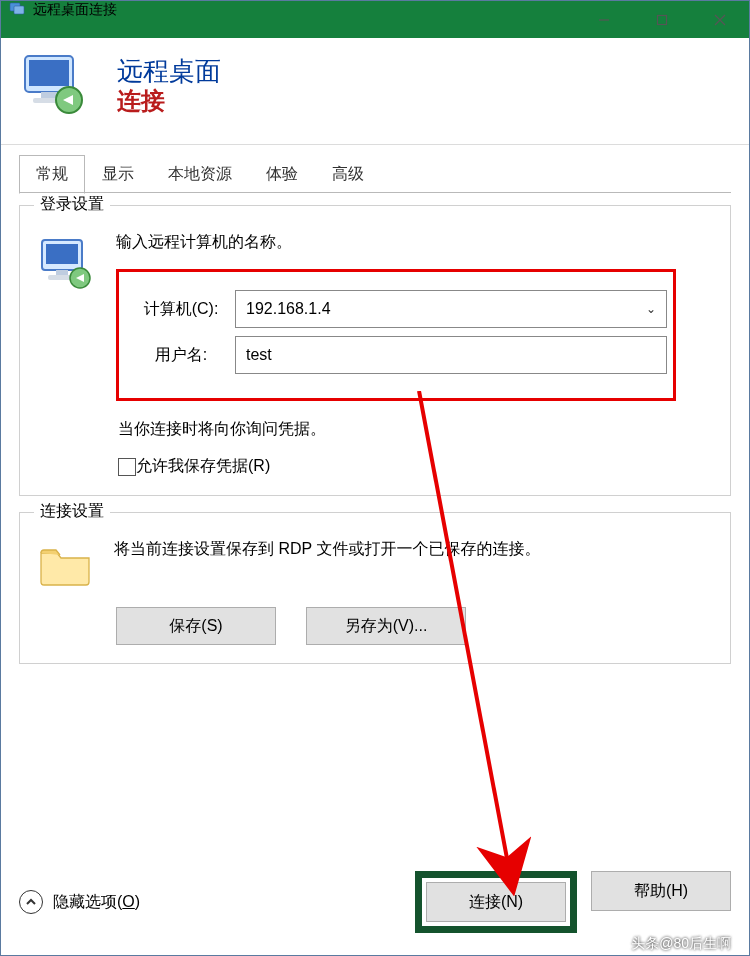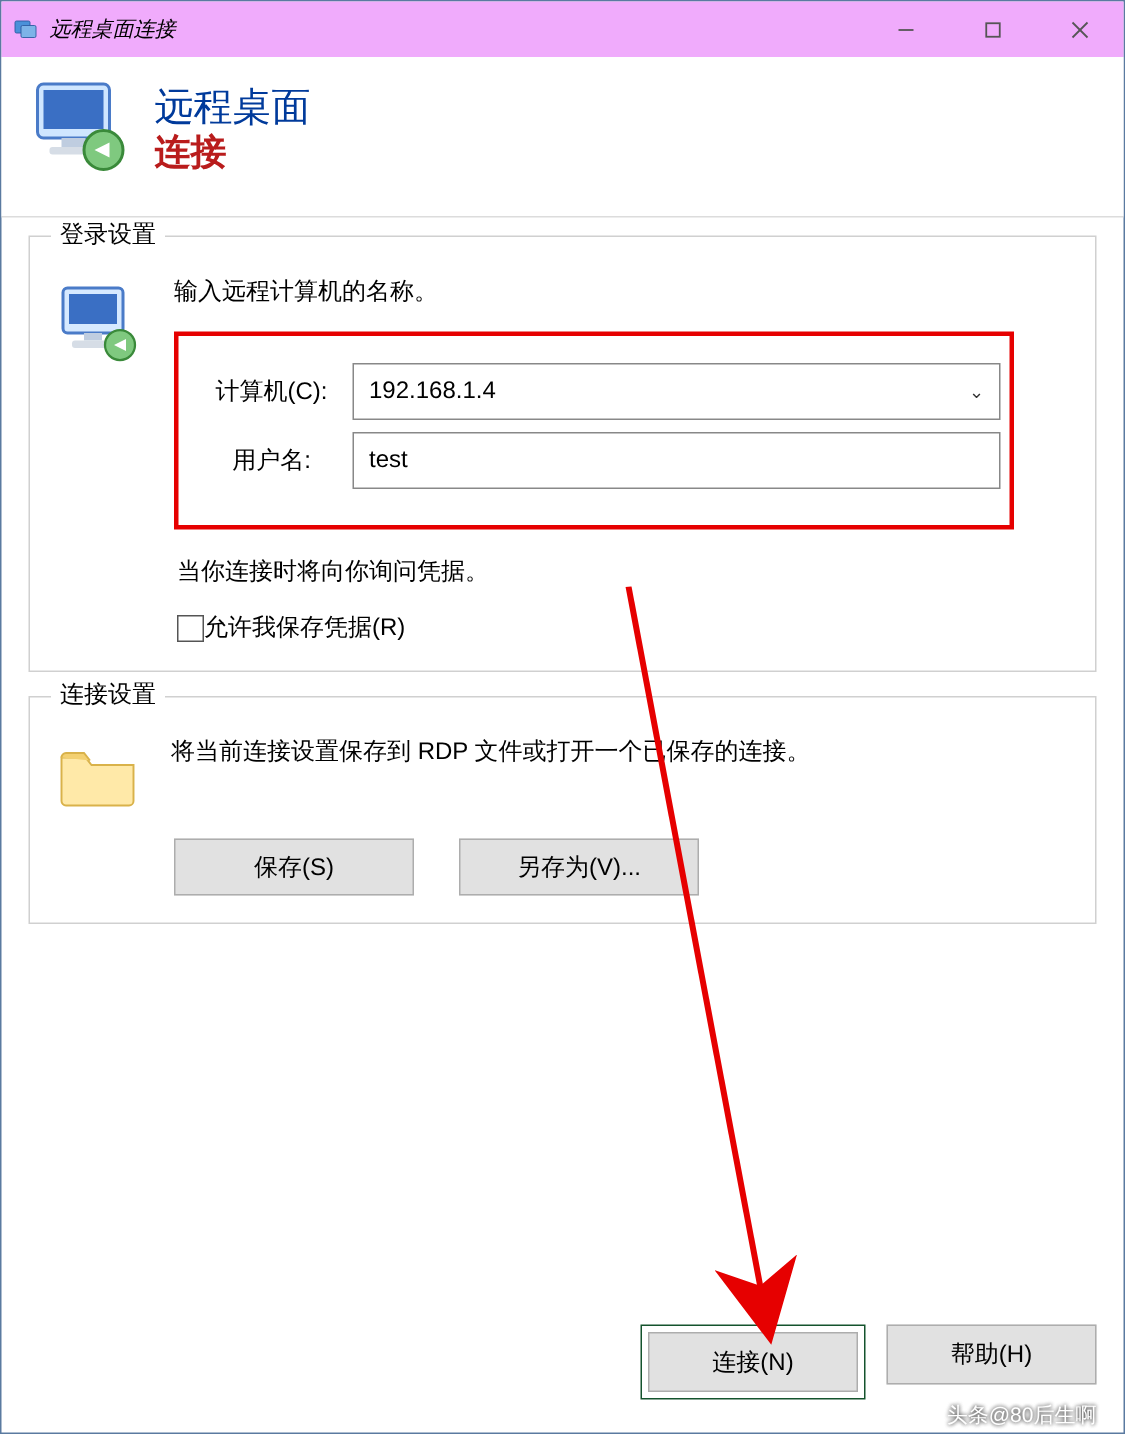--- a/index.html
+++ b/index.html
@@ -1,26 +1,26 @@
 <!DOCTYPE html>
 <html><head>
 <meta charset="utf-8">
 <style>
   * { box-sizing: border-box; margin: 0; padding: 0; font-family: "Microsoft YaHei", "Segoe UI", Tahoma, sans-serif; }
   body { background: #fff; width: 750px; height: 956px; position: relative; overflow: hidden; }
   .window { width: 750px; height: 956px; border: 1px solid #5a7aa0; background: #fff; position: relative; }
 
-  .titlebar { height: 37px; display: flex; align-items: center; padding-left: 8px; background: #f0abfc; font-style: italic; }
+  .titlebar { height: 37px; display: flex; padding-left: 8px; background: #15803d; }
   .titlebar-icon { width: 16px; height: 16px; margin-right: 8px; }
   .titlebar-title { font-size: 14px; color: #000; flex: 1; }
   .win-controls { display: flex; height: 100%; }
   .win-btn { width: 58px; height: 100%; display: flex; align-items: center; justify-content: center; color: #555; font-size: 14px; }
   .win-btn svg { width:12px; height:12px; stroke:#555; stroke-width:1.2; fill:none; }
 
-  .header-area { padding: 12px 18px 24px 18px; display: flex; align-items: center; gap: 14px; background:#fff; }
+  .header-area { padding: 12px 18px 24px 18px; display: flex; align-items: center; gap: 28px; background:#fff; }
   .header-icon { width: 70px; height: 70px; position: relative; }
   .header-text-line1 { font-size: 26px; color: #003a9b; font-weight: 400; }
   .header-text-line2 { font-size: 24px; color: #b91c1c; font-weight: 700; margin-top: -4px; }
 
   .divider { height:1px; background:#dcdcdc; margin: 0; }
 
   .tabs-row { display:flex; align-items:flex-end; padding: 12px 0 0 18px; height: 48px; position:relative; }
   .tab { padding: 8px 16px 8px 16px; font-size:16px; color:#333; border:1px solid transparent; position:relative; top:1px; background:#fff; }
   .tab.active { border:1px solid #b9b9b9; border-bottom:1px solid #fff; }
   .tab-bottom-line { position:absolute; left:18px; right:18px; bottom:0; height:1px; background:#b9b9b9; }
@@ -54,21 +54,21 @@
   .btn-row { display:flex; gap:30px; margin-top:20px; margin-left:78px; }
   .std-btn { width:160px; height:38px; border:1px solid #adadad; background:#e1e1e1; font-size:16px; color:#000; display:flex; align-items:center; justify-content:center; }
 
   .footer { position:absolute; left:0; right:0; bottom:0; padding: 14px 18px 22px 18px; display:flex; align-items:center; }
   .hide-opts { display:flex; align-items:center; gap:10px; font-size:16px; color:#000; }
   .circle-up { width:24px; height:24px; border:1.5px solid #333; border-radius:50%; display:flex; align-items:center; justify-content:center; }
   .circle-up svg { width:10px; height:10px; stroke:#333; stroke-width:2; fill:none; }
   .hide-opts .ul { text-decoration: underline; }
   .footer-spacer { flex:1; }
   .footer-btns { display:flex; gap:14px; }
-  .primary-box { border:1px solid #14532d; padding:4px; }
+  .primary-box { border:7px solid #14532d; padding:4px; }
   .footer-btn { width:140px; height:40px; border:1px solid #adadad; background:#e1e1e1; font-size:16px; display:flex; align-items:center; justify-content:center; }
 
   .watermark { position:absolute; right:18px; bottom:2px; font-size:14px; color:#fff; text-shadow:0 0 3px rgba(0,0,0,0.7),0 0 3px rgba(0,0,0,0.7); opacity:0.85; }
 
   .red-arrow { position:absolute; pointer-events:none; z-index:50; }
 </style>
 </head>
 <body>
 
 <div class="window">
@@ -112,20 +112,28 @@
         <path d="M44 50 l10 -5 v10 z" fill="#fff"></path>
       </svg>
     </span>
     <div>
       <div class="header-text-line1">远程桌面</div>
       <div class="header-text-line2">连接</div>
     </div>
   </div>
   <div class="divider"></div>
 
+  <div class="tabs-row">
+    <div class="tab active">常规</div>
+    <div class="tab">显示</div>
+    <div class="tab">本地资源</div>
+    <div class="tab">体验</div>
+    <div class="tab">高级</div>
+    <div class="tab-bottom-line"></div>
+  </div>
 
   <div class="tab-content">
 
     <div class="fieldset">
       <div class="fieldset-legend">登录设置</div>
       <div class="login-row">
         <span class="login-icon">
           <svg viewBox="0 0 56 56">
             <rect x="4" y="4" width="40" height="30" rx="3" fill="#d6e9ff" stroke="#4a7bc8" stroke-width="2"></rect>
             <rect x="8" y="8" width="32" height="20" fill="#3a6fc4"></rect>
@@ -179,20 +187,30 @@
       </div>
       <div class="btn-row">
         <div class="std-btn">保存(S)</div>
         <div class="std-btn">另存为(V)...</div>
       </div>
     </div>
 
   </div>
 
   <div class="footer">
+    <div class="hide-opts">
+      <span class="circle-up">
+        <svg viewBox="0 0 10 10">
+            <polyline points="1,7 5,3 9,7"></polyline>
+          </svg>
+      </span>
+      <span>
+        <span>隐藏选项(</span><span class="ul">O</span><span>)</span>
+      </span>
+    </div>
     <div class="footer-spacer"></div>
     <div class="footer-btns">
       <div class="primary-box">
         <div class="footer-btn">连接(N)</div>
       </div>
       <div class="footer-btn">帮助(H)</div>
     </div>
   </div>
 
   <svg class="red-arrow" style="left:398px; top:390px;" width="160" height="510">

